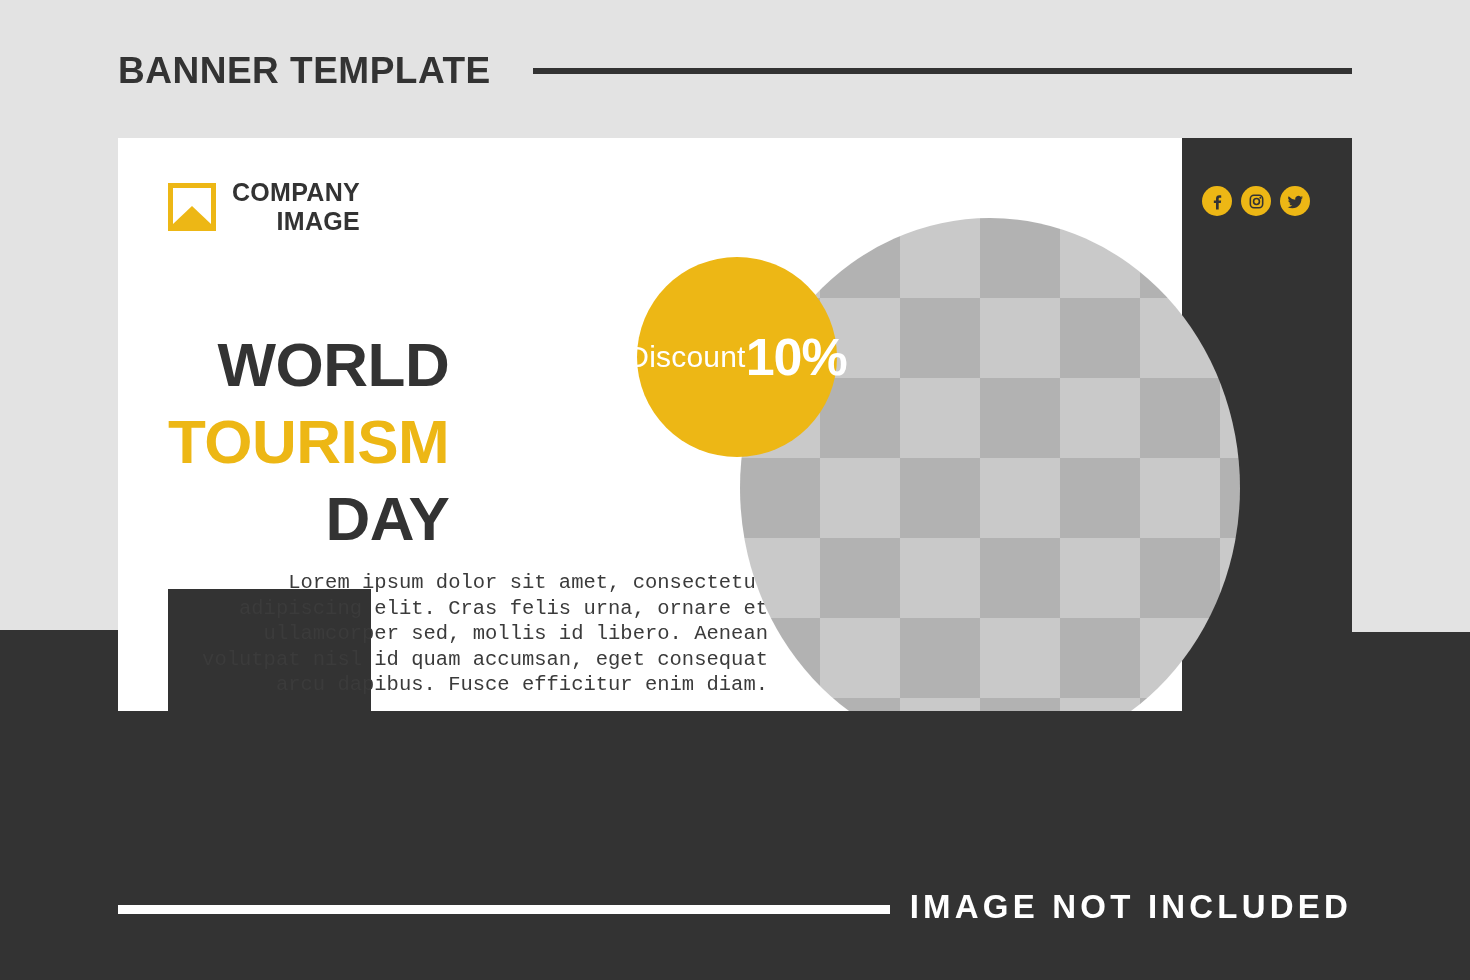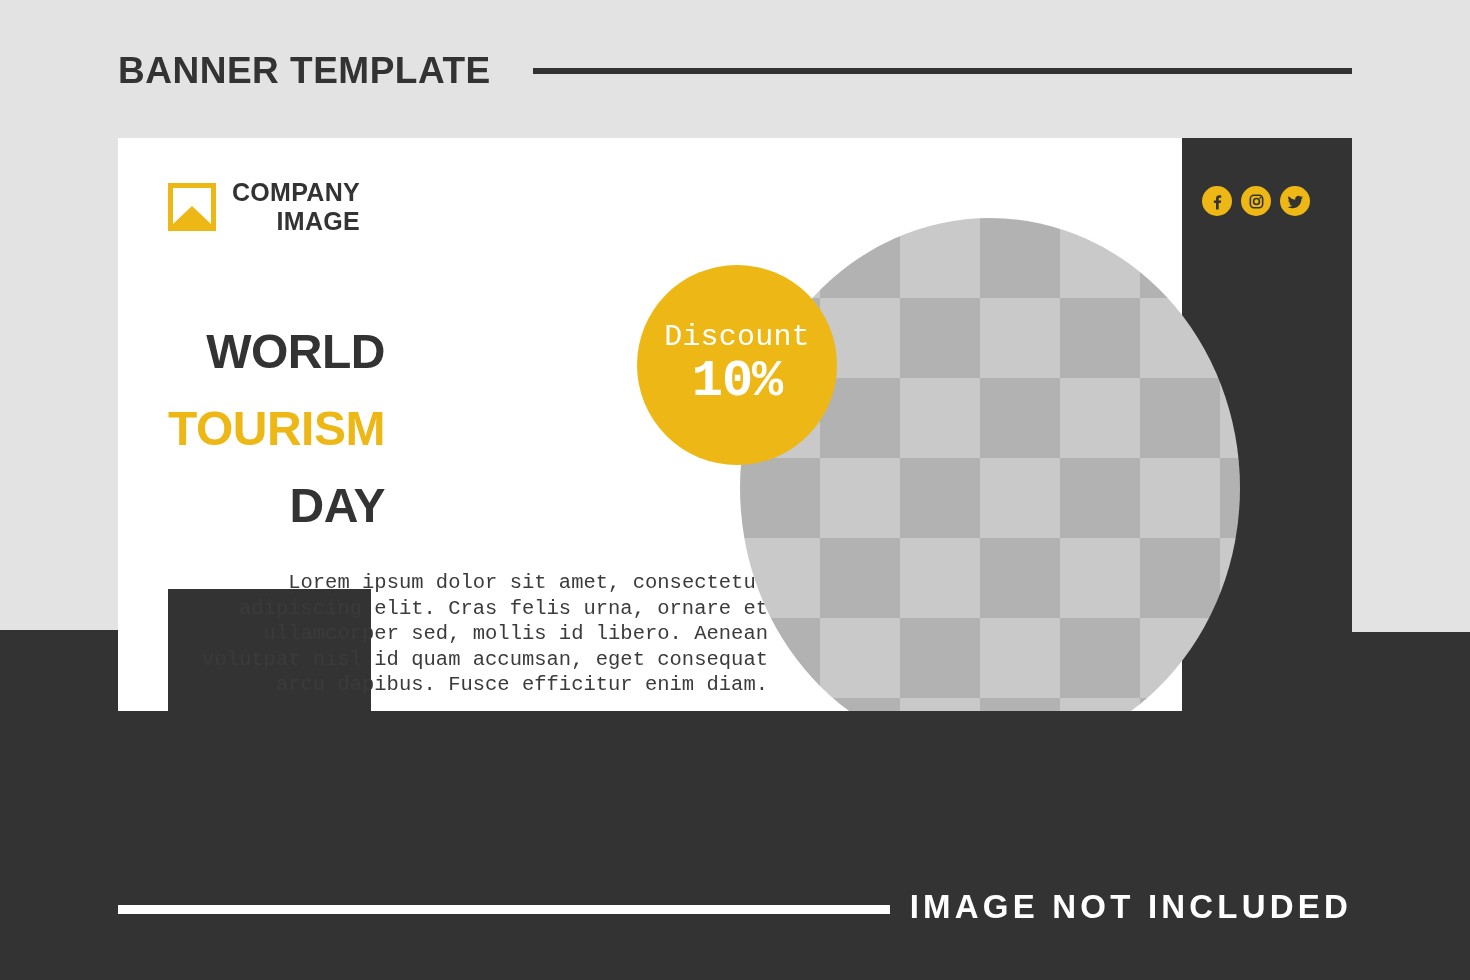--- a/index.html
+++ b/index.html
@@ -151,22 +151,22 @@
     display: flex;
     align-items: center;
     justify-content: center;
   }
   .social-badge svg { display: block; }
 
   
   .headline {
     position: absolute;
     left: 50px;
-    top: 175px;
-    font-size: 48px;
+    top: 188px;
+    font-size: 62px;
     font-weight: bold;
     line-height: 77px;
     letter-spacing: -0.5px;
   }
   .hl-dark  { color: #333333; display: block; }
   .hl-yellow{ color: #edb715; display: block; }
 
   
   .body-copy {
     position: absolute;
@@ -209,31 +209,29 @@
       linear-gradient(45deg, #b2b2b2 25%, transparent 25%, transparent 75%, #b2b2b2 75%),
       linear-gradient(45deg, #b2b2b2 25%, transparent 25%, transparent 75%, #b2b2b2 75%);
     background-size: 160px 160px;
     background-position: 0 0, 80px 80px;
   }
 
   
   .discount-badge {
     position: absolute;
     left: 519px;
-    top: 127px;
+    top: 119px;
     width: 200px;
     height: 200px;
     border-radius: 50%;
     background: #edb715;
     display: flex;
-    flex-direction: column;
     align-items: center;
     justify-content: center;
     color: #ffffff;
-    font-family: Liberation Mono, monospace;
   }
   .discount-label {
     font-size: 30px;
     font-weight: normal;
     line-height: 34px;
     letter-spacing: 0.2px;
   }
   .discount-value {
     font-size: 52px;
     font-weight: bold;

